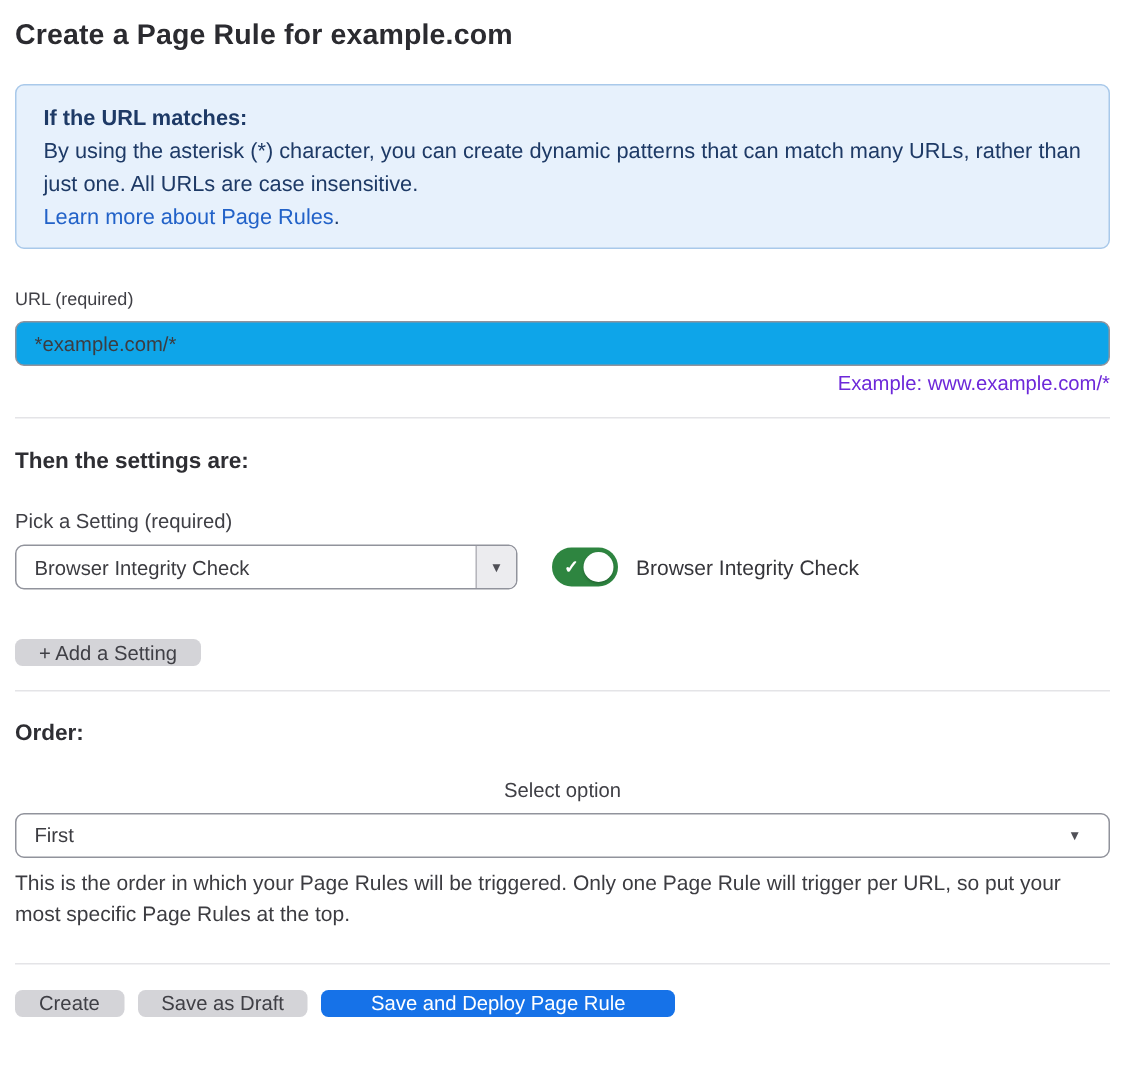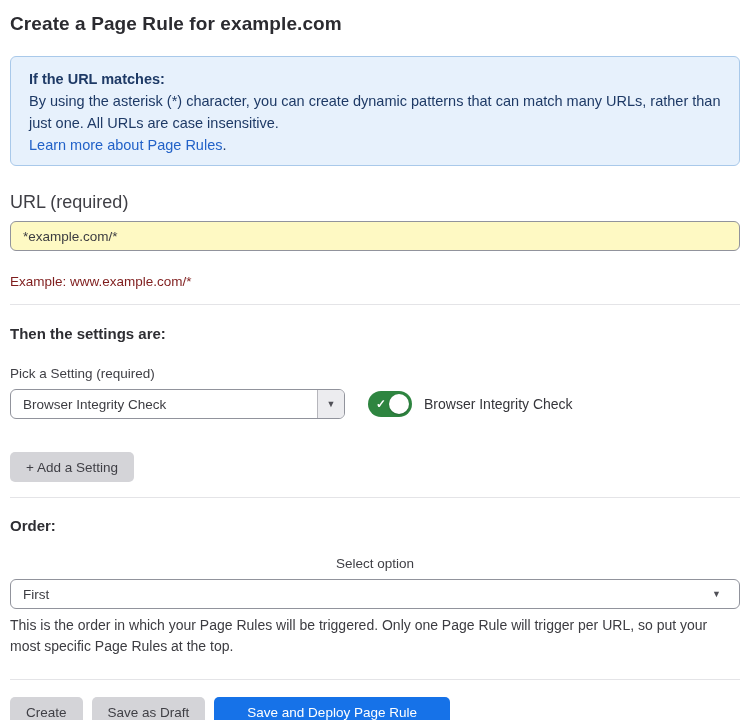--- a/index.html
+++ b/index.html
@@ -31,40 +31,41 @@
     color: #1e3a66;
   }
   .info-box .info-heading { font-weight: bold; }
   .info-box a.info-link {
     color: #2262c8;
     cursor: pointer;
   }
 
   .field-label {
     margin-top: 26px;
-    font-size: 18px;
+    font-size: 12px;
     color: #3f3f45;
   }
   .text-input {
     margin-top: 8px;
     width: 100%;
     height: 30px;
     border: 1px solid #91939c;
     border-radius: 6px;
     padding: 0 12px;
     font-size: 13.5px;
     font-family: "Liberation Sans", sans-serif;
     color: #3c3c41;
-    background: #fef9c3;
+    background: #0ea5e9;
     outline: none;
   }
   .helper-text {
-    margin-top: 23px;
-    font-size: 13.5px;
-    color: #7f1d1d;
+    margin-top: 4px;
+    font-size: 13.5px;
+    color: #6d28d9;
+    text-align: right;
   }
 
   .divider {
     border: none;
     border-top: 1px solid #e4e4e7;
     height: 0;
   }
   .divider-1 { margin-top: 15px; }
   .divider-2 { margin-top: 15px; }
   .divider-3 { margin-top: 22px; }
@@ -143,21 +144,21 @@
   .toggle-label {
     margin-left: 12px;
     font-size: 14px;
     color: #35353a;
   }
 
   .btn {
     display: inline-flex;
     align-items: center;
     justify-content: center;
-    height: 30px;
+    height: 18px;
     border: none;
     border-radius: 5px;
     font-family: "Liberation Sans", sans-serif;
     font-size: 13.5px;
     cursor: pointer;
     white-space: nowrap;
   }
   .btn-gray { background: #d4d4d8; color: #3f3f45; padding: 0 16px; }
   .btn-add { margin-top: 33px; }
   .btn-primary { color: #ffffff; padding: 0 33px; }

